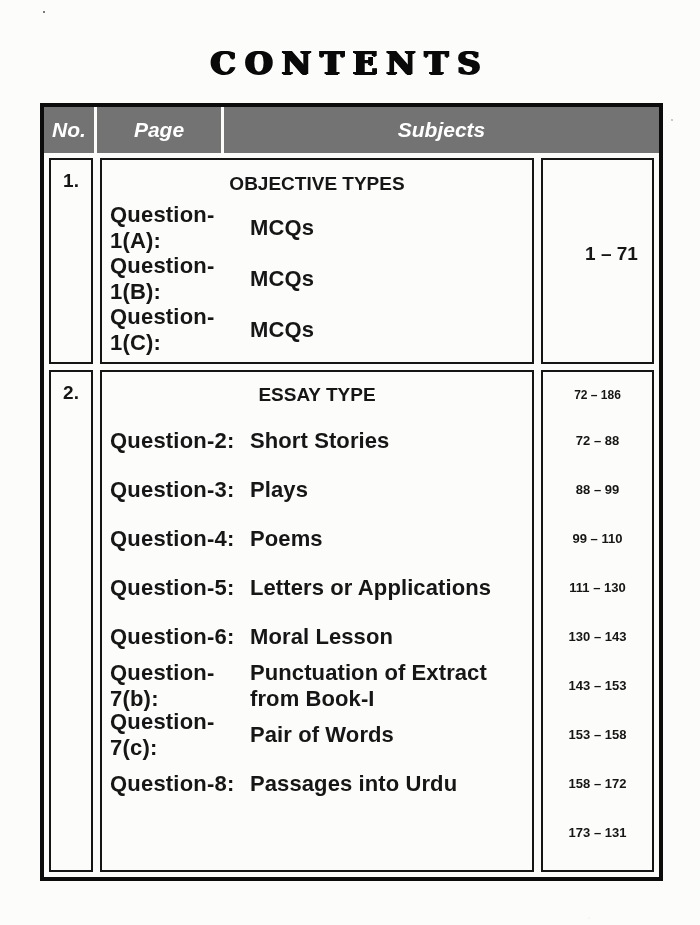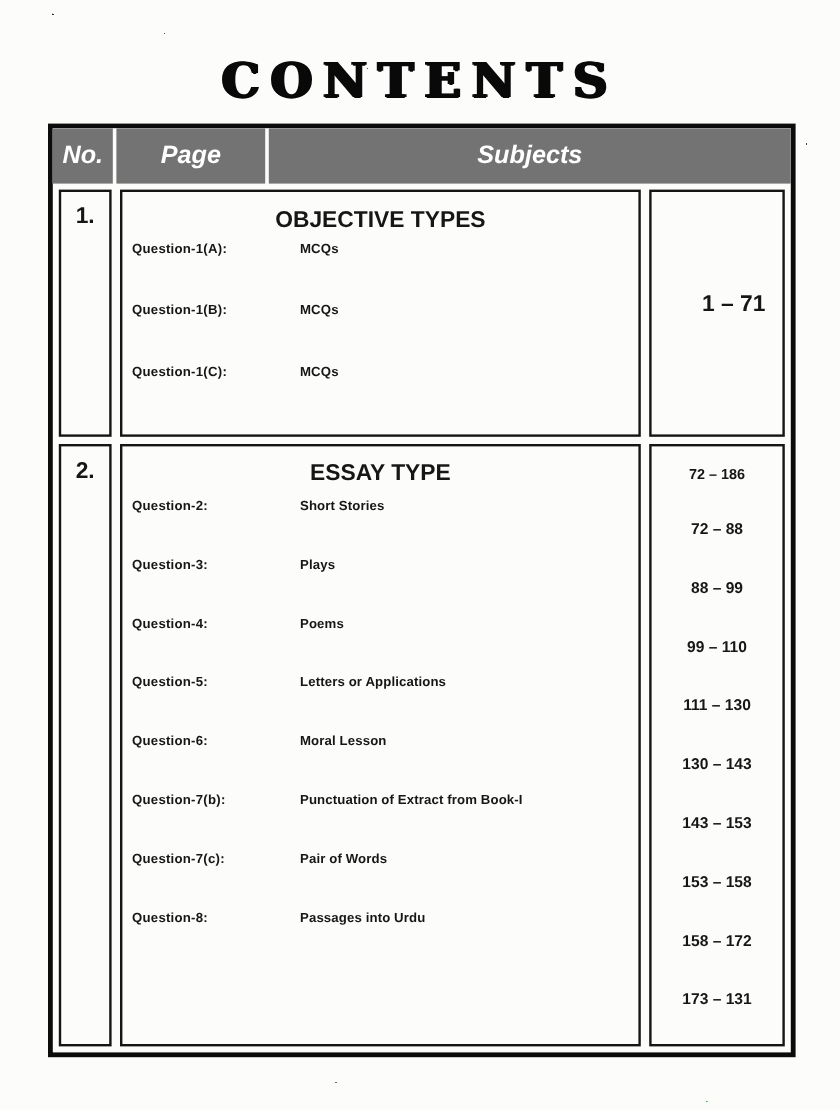--- a/index.html
+++ b/index.html
@@ -26,21 +26,21 @@
       radial-gradient(circle 1px at 643px 560px, #555 40%, transparent 60%),
       radial-gradient(circle 1.3px at 390px 857px, #444 40%, transparent 60%),
       radial-gradient(circle 1px at 102px 612px, #555 40%, transparent 60%),
       radial-gradient(circle 1.2px at 589px 918px, #3a5 40%, transparent 60%);
   }
   .page-title {
     position: absolute; top: 44px; left: 0; width: 100%;
     text-align: center;
     font-family: "DejaVu Serif", serif;
     font-weight: bold;
-    font-size: 40px;
+    font-size: 32px;
     letter-spacing: 9px;
     color: #090909;
     text-shadow: 1.3px 0 #090909, -1.3px 0 #090909, 0 0.8px #090909;
   }
   .toc-table {
     position: absolute; left: 40px; top: 103px;
     width: 623px; height: 778px;
     border: 4px solid #0c0c0c;
     box-sizing: border-box;
     background: #fcfcfa;
@@ -82,23 +82,23 @@
   .subject-cell { flex: 1; overflow: hidden; }
   .page-cell { width: 113px; flex: 0 0 113px; overflow: hidden; }
 
   .section-heading {
     text-align: center; font-weight: bold; font-size: 19px;
     height: 44px; line-height: 46px;
   }
   .rg-1 .section-heading { height: 42px; line-height: 48px; }
 
   .q-row {
-    height: 49px; display: flex; 
+    height: 49px; display: flex; align-items: center;
     padding-left: 8px; box-sizing: border-box;
-    font-weight: bold; font-size: 11px;
+    font-weight: bold; font-size: 22px;
   }
   .rg-1 .q-row { height: 51px; }
   .q-label { width: 140px; flex: 0 0 140px; letter-spacing: 0.2px; }
   .q-subject { letter-spacing: 0.1px; }
 
   .page-total {
     height: 44px; line-height: 46px;
     text-align: center; font-weight: bold; font-size: 12px;
   }
   .p-row {

